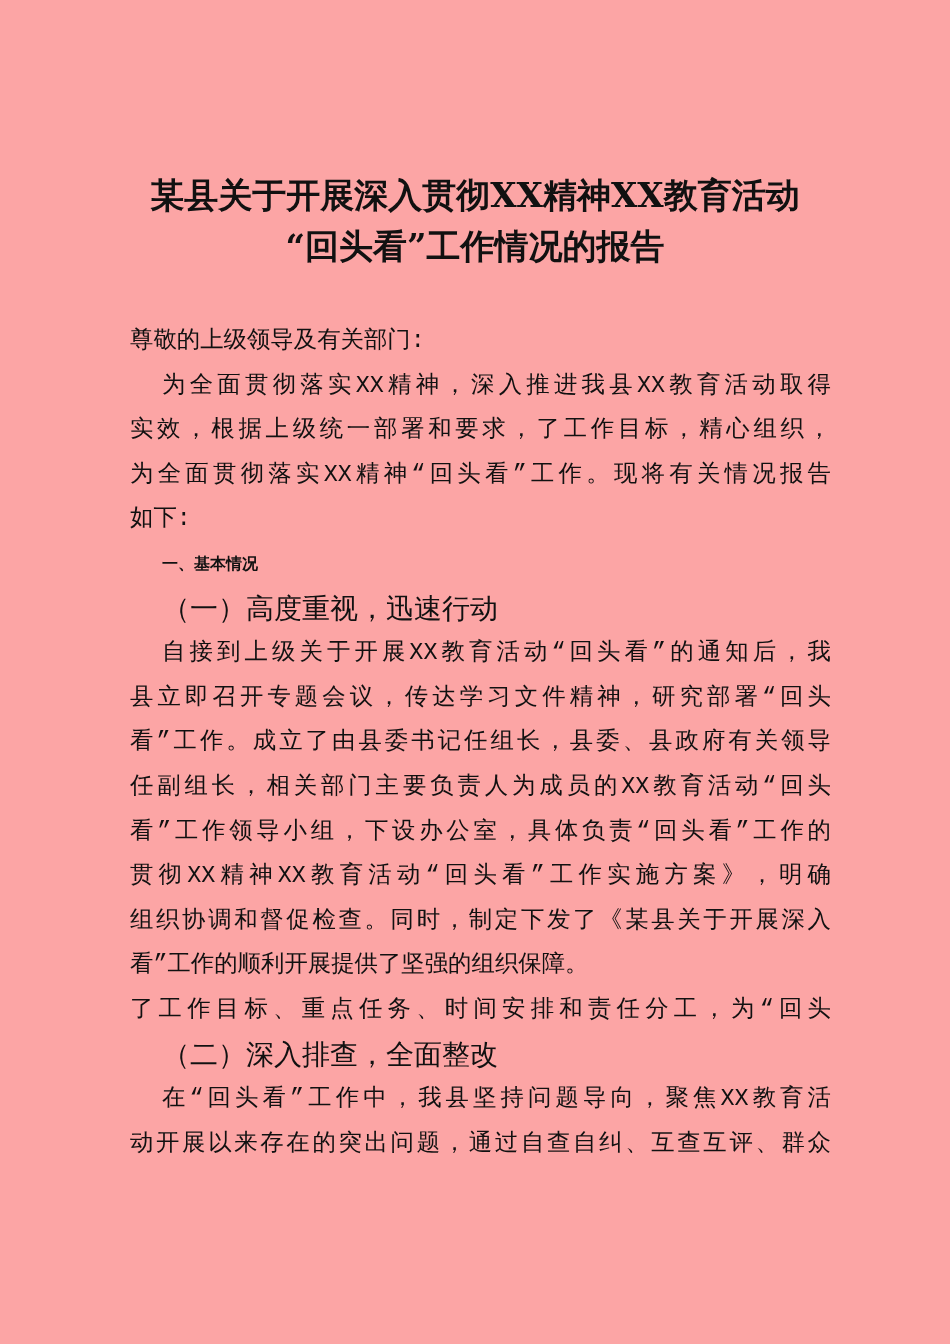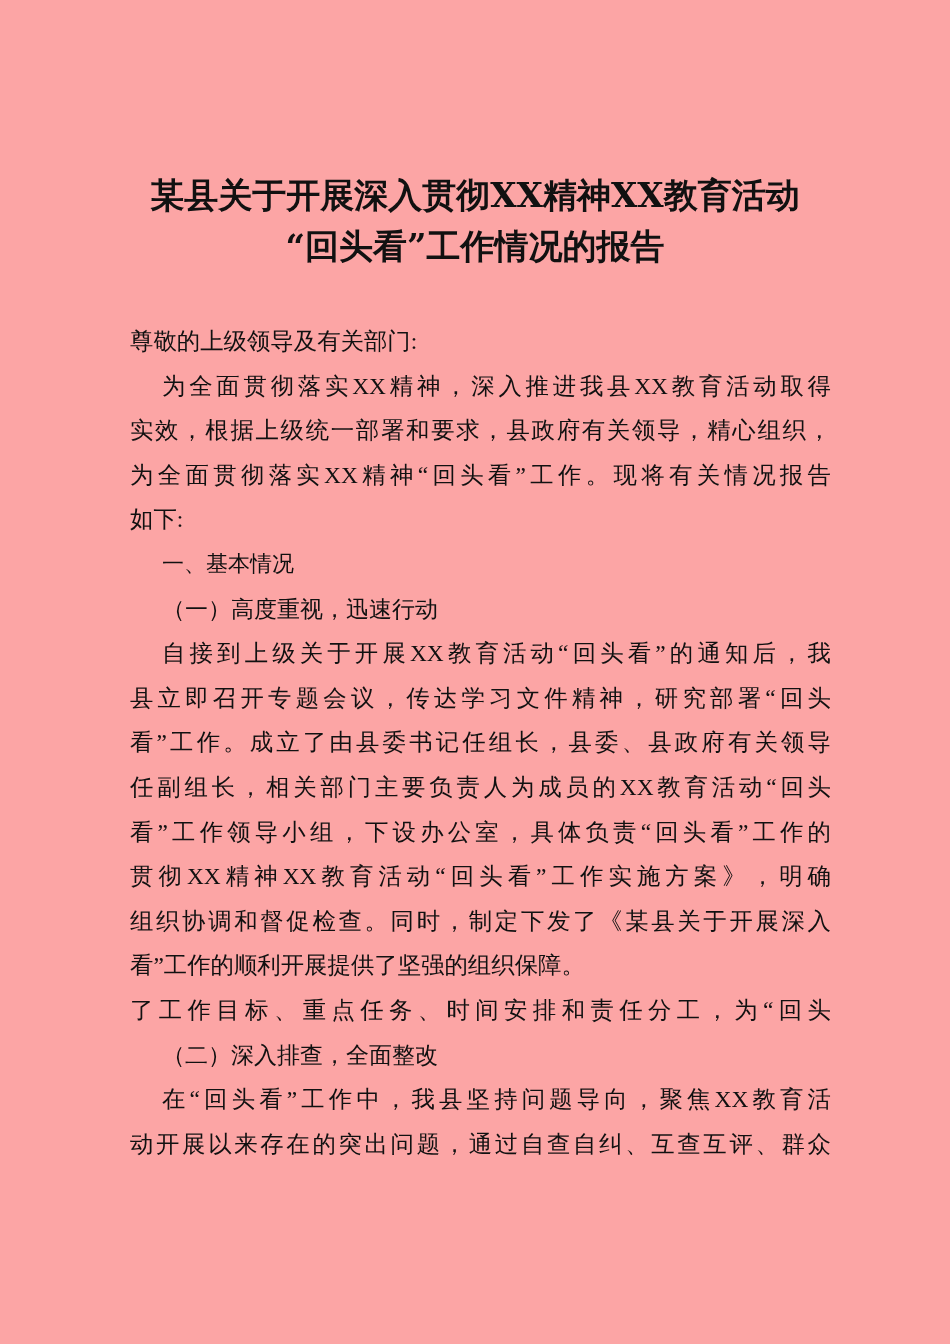--- a/index.html
+++ b/index.html
@@ -19,45 +19,45 @@
       letter-spacing: 0px;
     }
     .title div { white-space: nowrap; }
     .body {
       position: absolute; left: 130px; top: 319px; width: 701px;
       font-family: "Liberation Serif", "DejaVu Serif", serif;
       font-size: 23.4px;
       line-height: 44.6px;
       color: #111111;
     }
-    .line { height: 44.6px; white-space: nowrap; }
+    .line { height: 44.6px; white-space: nowrap; font-family: Liberation Mono, monospace; }
     .justify { text-align: justify; text-align-last: justify; }
     .indent { padding-left: 32px; }
     .h1 {
       font-family: "DejaVu Sans", "Liberation Sans", sans-serif;
-      font-weight: normal;
-      font-size: 22px;
+      font-weight: bold;
+      font-size: 16px;
     }
-    .h2 { font-family: "DejaVu Serif", "Liberation Serif", serif; font-size: 23px; }
+    .h2 { font-family: "DejaVu Serif", "Liberation Serif", serif; font-size: 28px; }
   </style>
 </head>
 <body>
 
 <div class="page">
 
   <div class="title">
     <div>某县关于开展深入贯彻XX精神XX教育活动</div>
     <div>“回头看”工作情况的报告</div>
   </div>
 
   <div class="body">
     <div class="line">尊敬的上级领导及有关部门:</div>
 
     <div class="line justify indent">为全面贯彻落实XX精神，深入推进我县XX教育活动取得</div>
-    <div class="line justify">实效，根据上级统一部署和要求，县政府有关领导，精心组织，</div>
+    <div class="line justify">实效，根据上级统一部署和要求，了工作目标，精心组织，</div>
     <div class="line justify">为全面贯彻落实XX精神“回头看”工作。现将有关情况报告</div>
     <div class="line">如下:</div>
 
     <div class="line indent h1">一、基本情况</div>
     <div class="line indent h2">（一）高度重视，迅速行动</div>
 
     <div class="line justify indent">自接到上级关于开展XX教育活动“回头看”的通知后，我</div>
     <div class="line justify">县立即召开专题会议，传达学习文件精神，研究部署“回头</div>
     <div class="line justify">看”工作。成立了由县委书记任组长，县委、县政府有关领导</div>
     <div class="line justify">任副组长，相关部门主要负责人为成员的XX教育活动“回头</div>

